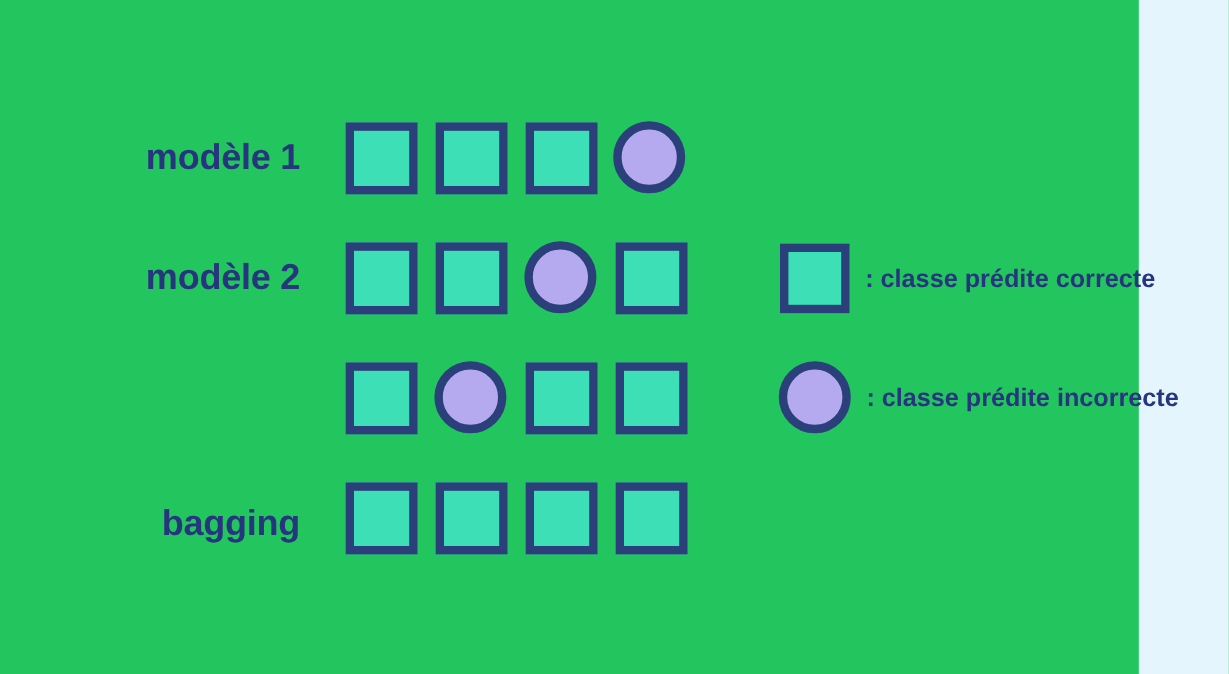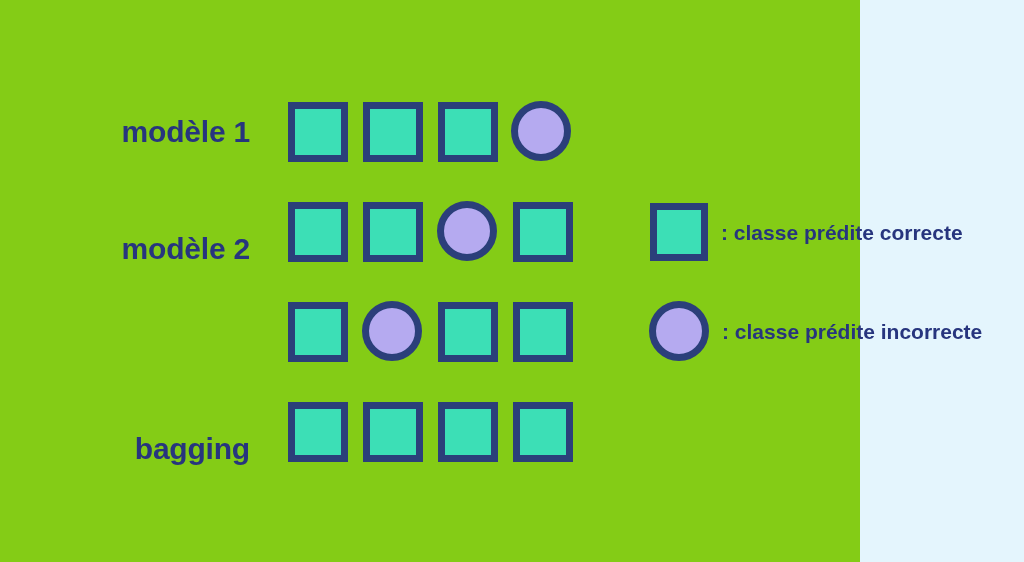--- a/index.html
+++ b/index.html
@@ -11,23 +11,23 @@
     width: 1024px;
     height: 562px;
     overflow: hidden;
     background: #e4f5fd;
     font-family: "Liberation Sans", sans-serif;
     -webkit-font-smoothing: antialiased;
   }
 
   #figure {
     position: relative;
-    width: 860px;
+    width: 949px;
     height: 562px;
-    background: #84cc16;
+    background: #22c55e;
   }
 
   
   .row-label {
     position: absolute;
     right: 0;
     width: 240px;
     text-align: right;
     font-size: 30px;
     font-weight: 700;
@@ -102,34 +102,34 @@
 <div id="figure">
 
   <div class="label-slot" style="top:101px;">
     <div class="row-label">modèle 1</div>
   </div>
   <div class="glyph correct" style="left:288px; top:102px;"></div>
   <div class="glyph correct" style="left:363px; top:102px;"></div>
   <div class="glyph correct" style="left:438px; top:102px;"></div>
   <div class="glyph incorrect" style="left:511px; top:101px;"></div>
 
-  <div class="label-slot" style="top:218px;">
+  <div class="label-slot" style="top:201px;">
     <div class="row-label">modèle 2</div>
   </div>
   <div class="glyph correct" style="left:288px; top:202px;"></div>
   <div class="glyph correct" style="left:363px; top:202px;"></div>
   <div class="glyph incorrect" style="left:437px; top:201px;"></div>
   <div class="glyph correct" style="left:513px; top:202px;"></div>
 
   <div class="glyph correct" style="left:288px; top:302px;"></div>
   <div class="glyph incorrect" style="left:362px; top:301px;"></div>
   <div class="glyph correct" style="left:438px; top:302px;"></div>
   <div class="glyph correct" style="left:513px; top:302px;"></div>
 
-  <div class="label-slot" style="top:418px;">
+  <div class="label-slot" style="top:406px;">
     <div class="row-label">bagging</div>
   </div>
   <div class="glyph correct" style="left:288px; top:402px;"></div>
   <div class="glyph correct" style="left:363px; top:402px;"></div>
   <div class="glyph correct" style="left:438px; top:402px;"></div>
   <div class="glyph correct" style="left:513px; top:402px;"></div>
 
   <div class="legend-row" style="left:649px; top:301px;">
     <div class="legend-swatch incorrect"></div>
     <div class="legend-text">: classe prédite incorrecte</div>

